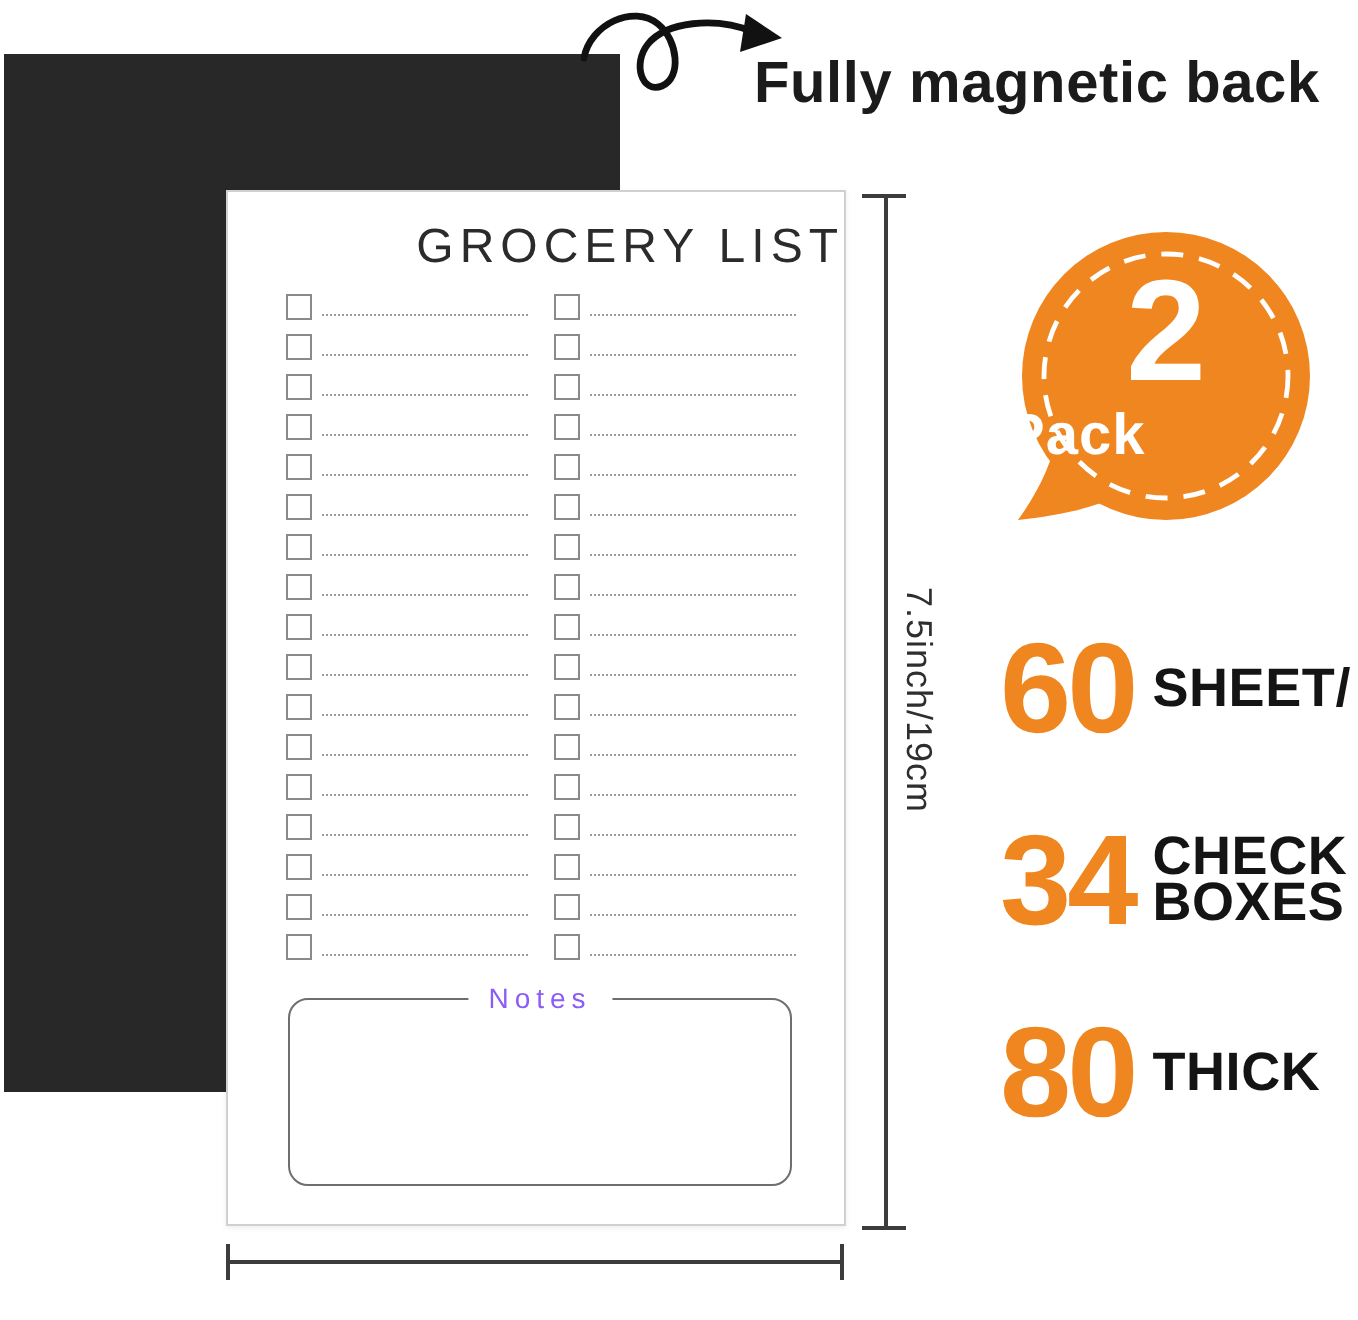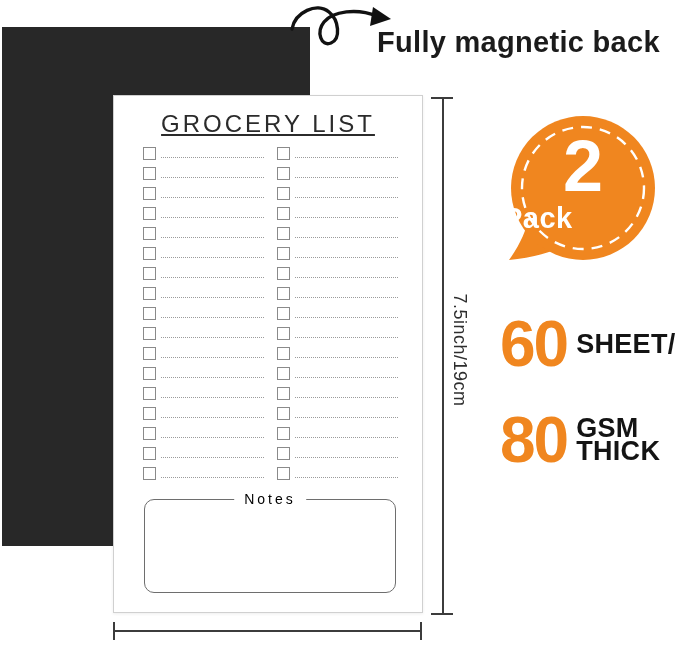--- a/index.html
+++ b/index.html
@@ -5,33 +5,33 @@
   html,body{margin:0;padding:0;background:#fff;}
   .canvas{
     position:relative;width:679px;height:660px;background:#ffffff;
     font-family:"Liberation Sans", sans-serif;overflow:hidden;
   }
   
   .black-sheet{position:absolute;left:2px;top:27px;width:308px;height:519px;background:#282828;}
   
   .notepad{position:absolute;left:113px;top:95px;width:310px;height:518px;background:#fff;
     border:1px solid #d0d0d0;box-sizing:border-box;box-shadow:0 1px 3px rgba(0,0,0,0.07);}
-  .pad-title{position:absolute;top:14px;left:0;width:100%;text-align:center;
-    font-size:24px;font-weight:400;letter-spacing:3px;color:#2b2b2b;text-decoration:underline;}
+  .pad-title{position:absolute;top:14px;left:0;width:100%;text-align:right;
+    font-size:24px;font-weight:400;letter-spacing:3px;color:#2b2b2b;}
   .checklist{position:absolute;left:29px;top:47px;width:255px;}
   .check-row{display:flex;height:20px;}
   .check-cell{flex:1;display:flex;align-items:center;}
   .check-cell + .check-cell{margin-left:13px;}
   .checkbox{width:11px;height:11px;border:1px solid #8a8a8a;background:#fff;flex:0 0 auto;}
   .dotline{flex:1;border-bottom:1px dotted #9b9b9b;margin-left:5px;height:0;
     position:relative;top:4px;}
   .notes-box{position:absolute;left:30px;top:403px;width:250px;height:92px;
     border:1.5px solid #6e6e6e;border-radius:10px;}
   .notes-label{position:absolute;top:-9px;left:50%;transform:translateX(-50%);
-    background:#fff;padding:0 10px;font-size:14px;letter-spacing:3px;color:#000000;white-space:nowrap;}
+    background:#fff;padding:0 10px;font-size:14px;letter-spacing:3px;color:#8b5cf6;white-space:nowrap;}
   
   .dim{position:absolute;background:#3c3c3c;}
   .dim-v-line{left:442px;top:98px;width:2px;height:516px;}
   .dim-v-tick-top{left:431px;top:97px;width:22px;height:2px;}
   .dim-v-tick-bottom{left:431px;top:613px;width:22px;height:2px;}
   .dim-v-label{position:absolute;left:459px;top:350px;transform:translate(-50%,-50%) rotate(90deg);
     font-size:18px;color:#2e2e2e;white-space:nowrap;letter-spacing:0.5px;}
   .dim-h-line{left:114px;top:630px;width:308px;height:2px;}
   .dim-h-tick-left{left:113px;top:622px;width:2px;height:18px;}
   .dim-h-tick-right{left:420px;top:622px;width:2px;height:18px;}
@@ -264,21 +264,27 @@
   <div class="badge-label">Pack</div>
 
   <div class="specs">
     <div class="spec">
       <span class="spec-num">60</span>
       <span class="spec-label">
         <span>SHEET/</span>
       </span>
     </div>
     <div class="spec">
+      <span class="spec-num">34</span>
+      <span class="spec-label">
+        <span>CHECK</span>
+        <span>BOXES</span>
+      </span>
+    </div>
+    <div class="spec">
       <span class="spec-num">80</span>
       <span class="spec-label">
-        <span>GSM</span>
         <span>THICK</span>
       </span>
     </div>
   </div>
 
 </div>
 
 </body></html>

